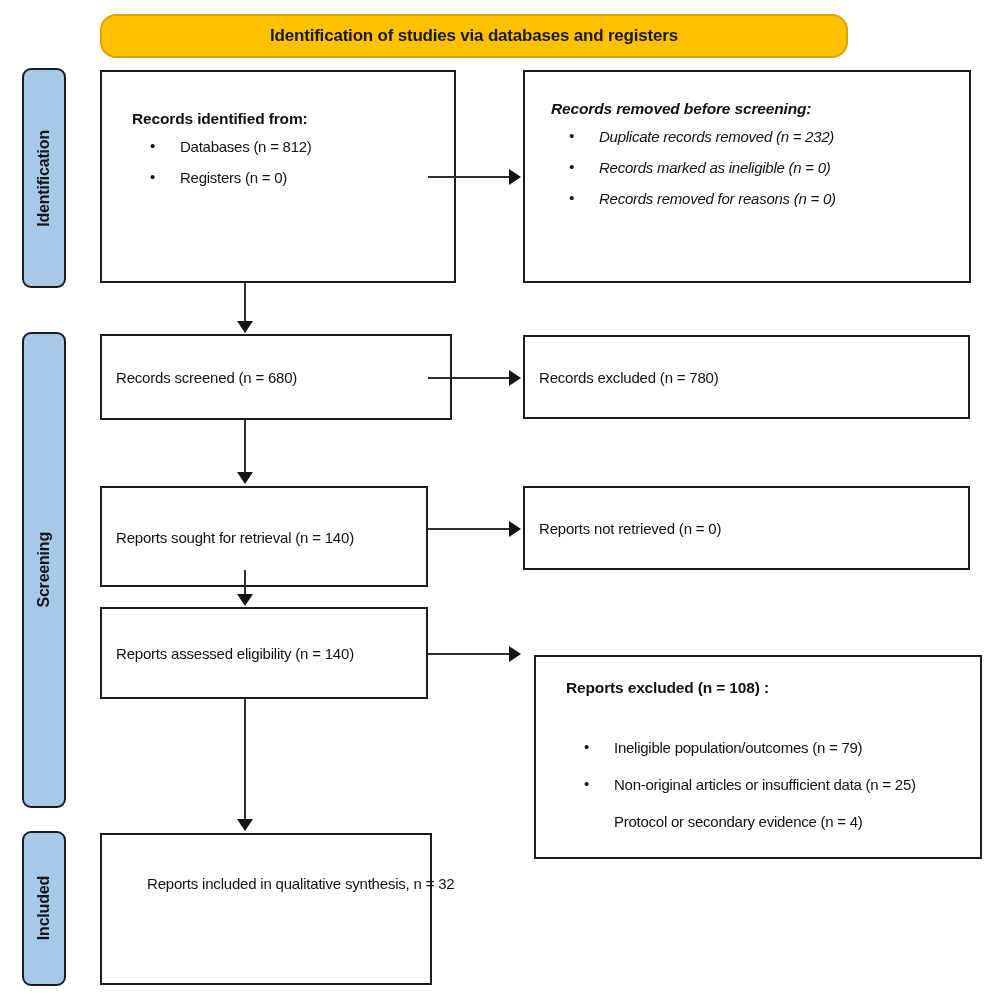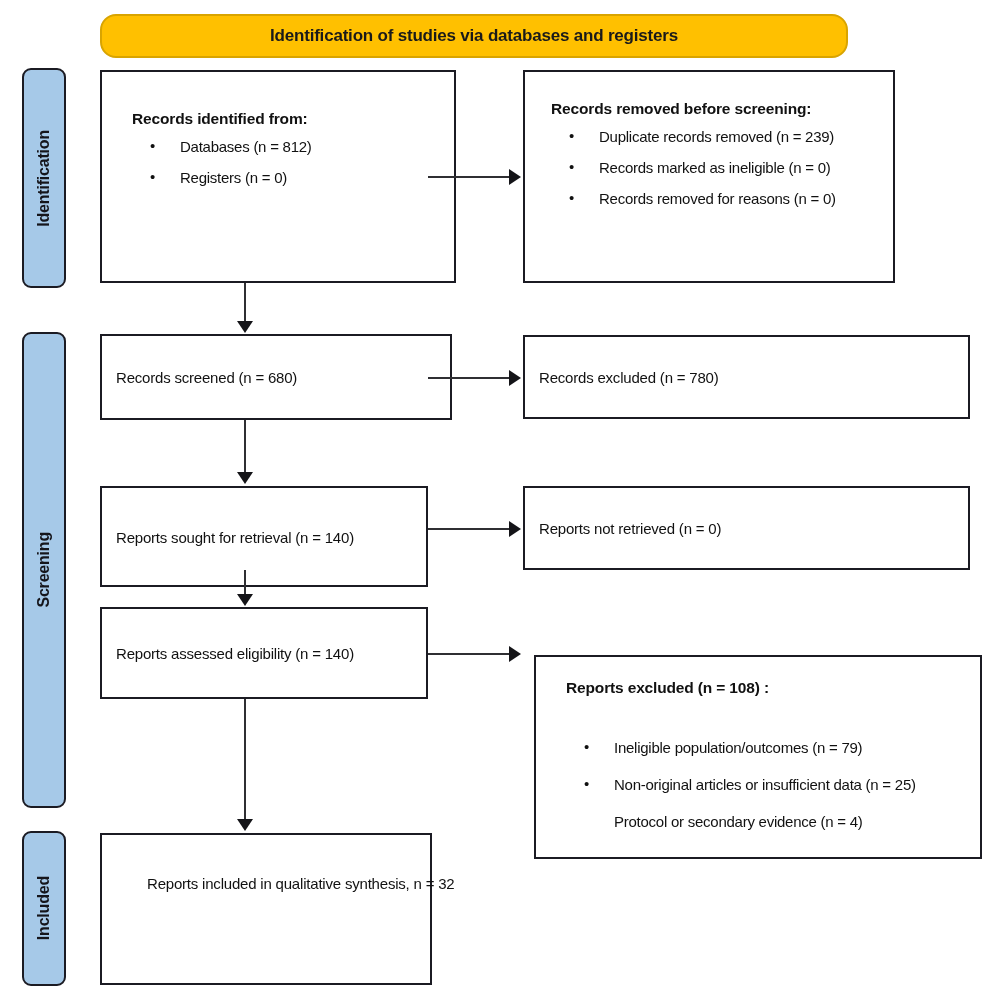--- a/index.html
+++ b/index.html
@@ -110,21 +110,21 @@
     content: "\2022";
     position: absolute;
     left: -30px;
     top: -1px;
     font-size: 15px;
     line-height: inherit;
   }
 
   
   #box-identified     { left: 100px; top: 70px;  width: 356px; height: 213px; }
-  #box-removed        { left: 523px; top: 70px;  width: 372px; height: 213px; }
+  #box-removed        { left: 523px; top: 70px;  width: 448px; height: 213px; font-style: italic; }
   #box-screened       { left: 100px; top: 334px; width: 352px; height: 86px;  }
   #box-excluded       { left: 523px; top: 335px; width: 447px; height: 84px;  }
   #box-sought         { left: 100px; top: 486px; width: 328px; height: 101px;  }
   #box-not-retrieved  { left: 523px; top: 486px; width: 447px; height: 84px;  }
   #box-assessed       { left: 100px; top: 607px; width: 328px; height: 92px;  }
   #box-reports-excl   { left: 534px; top: 607px; width: 448px; height: 204px; margin-top: 48px; }
   #box-included-final { left: 100px; top: 833px; width: 332px; height: 152px; }
 
   
   #box-identified .box-inner    { top: 38px; left: 30px; }
@@ -222,21 +222,21 @@
         <li class="bulleted">Databases (n = 812)</li>
         <li class="bulleted">Registers   (n = 0)</li>
       </ul>
     </div>
   </div>
 
   <div class="box" id="box-removed">
     <div class="box-inner">
       <p class="box-title">Records removed before screening:</p>
       <ul class="bullets">
-        <li class="bulleted">Duplicate records removed    (n = 239)</li>
+        <li class="bulleted">Duplicate records removed    (n = 232)</li>
         <li class="bulleted">Records marked as ineligible (n = 0)</li>
         <li class="bulleted">Records removed for reasons (n = 0)</li>
       </ul>
     </div>
   </div>
 
   <div class="box" id="box-screened">
     <span class="line centered-line">Records screened (n = 680)</span>
   </div>
 

